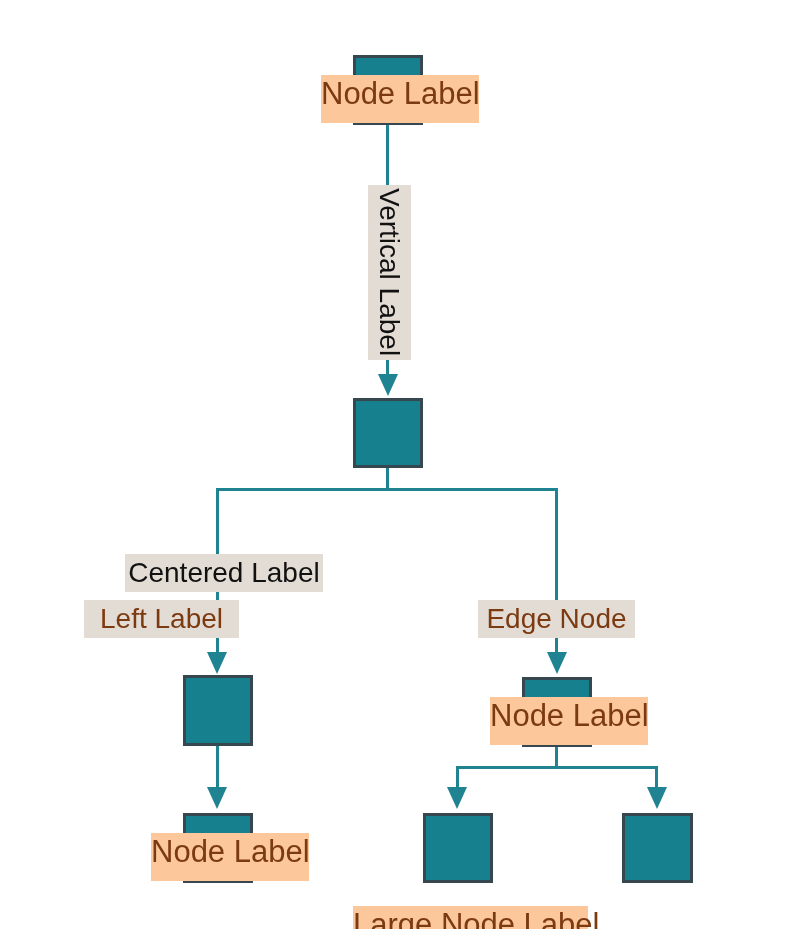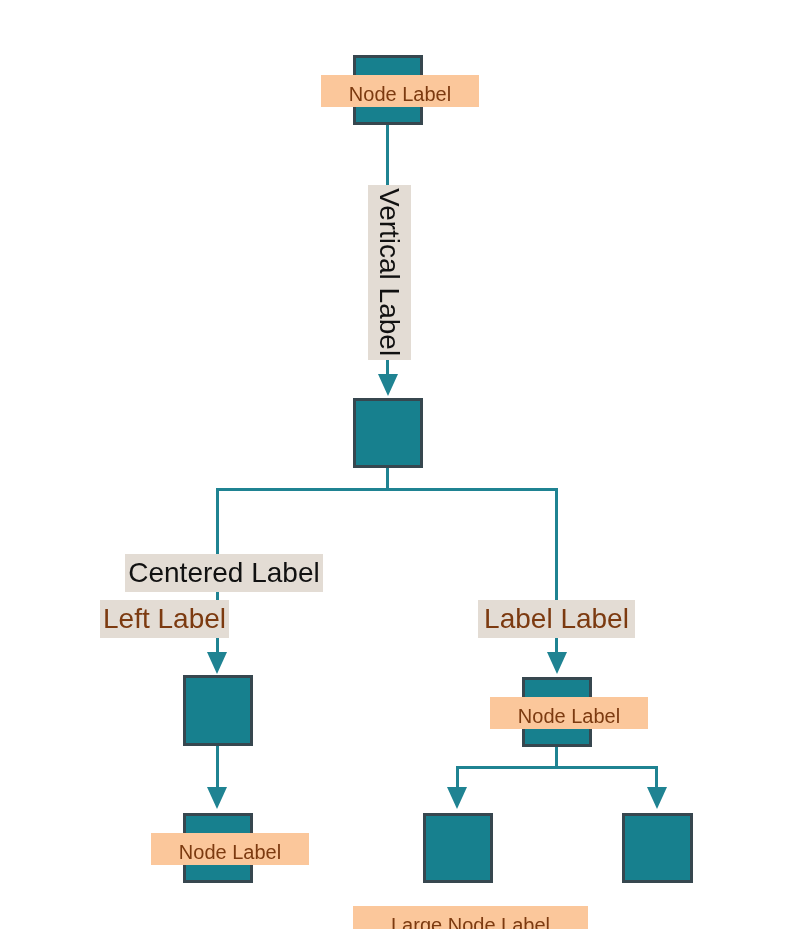--- a/index.html
+++ b/index.html
@@ -28,21 +28,21 @@
     font-size:28px;line-height:38px;height:38px;text-align:center;
     white-space:nowrap;z-index:3;
   }
   .edge-label.alt{color:var(--edge-label-text-alt);}
   .edge-label.vertical{
     width:43px;height:175px;line-height:43px;
     writing-mode:vertical-rl;text-orientation:mixed;
   }
   .node-label{
     position:absolute;background:var(--node-label-bg);color:var(--node-label-text);
-    font-size:20px;line-height:38px;height:32px;text-align:center;
+    font-size:31px;line-height:38px;height:48px;text-align:center;
     white-space:nowrap;z-index:4;
   }
   
   #e-root-hub      {left:386px;top:125px;width:3px;height:250px;}
   #a-root-hub      {left:378px;top:374px;}
   #e-hub-stem      {left:386px;top:468px;width:3px;height:22px;}
   #e-hub-h         {left:216px;top:488px;width:342px;height:3px;}
   #e-hub-left-v    {left:216px;top:488px;width:3px;height:166px;}
   #a-hub-left      {left:207px;top:652px;}
   #e-hub-right-v   {left:555px;top:488px;width:3px;height:166px;}
@@ -60,21 +60,21 @@
   #n-hub        {left:353px;top:398px;}
   #n-left-child {left:183px;top:675px;height:71px;}
   #n-left-leaf  {left:183px;top:813px;}
   #n-right-child{left:522px;top:677px;}
   #n-large-leaf {left:423px;top:813px;}
   #n-plain-leaf {left:622px;top:813px;width:71px;}
   
   #l-root       {left:321px;top:75px;width:158px;}
   #l-vertical   {left:368px;top:185px;}
   #l-centered   {left:125px;top:554px;width:198px;}
-  #l-left       {left:100px;top:600px;width:129px;}
+  #l-left       {left:84px;top:600px;width:155px;}
   #l-edge       {left:478px;top:600px;width:157px;}
   #l-right-child{left:490px;top:697px;width:158px;}
   #l-left-leaf  {left:151px;top:833px;width:158px;}
   #l-large-leaf {left:353px;top:882px;width:235px;margin-top:24px;}
 </style>
 </head>
 <body>
 
 <div class="canvas">
 
@@ -102,20 +102,20 @@
   <div class="node" id="n-hub"></div>
   <div class="node" id="n-left-child"></div>
   <div class="node" id="n-left-leaf"></div>
   <div class="node" id="n-right-child"></div>
   <div class="node" id="n-large-leaf"></div>
   <div class="node" id="n-plain-leaf"></div>
 
   <div class="edge-label vertical" id="l-vertical">Vertical Label</div>
   <div class="edge-label" id="l-centered">Centered Label</div>
   <div class="edge-label alt" id="l-left">Left Label</div>
-  <div class="edge-label alt" id="l-edge">Label Label</div>
+  <div class="edge-label alt" id="l-edge">Edge Node</div>
 
   <div class="node-label" id="l-root">Node Label</div>
   <div class="node-label" id="l-right-child">Node Label</div>
   <div class="node-label" id="l-left-leaf">Node Label</div>
   <div class="node-label" id="l-large-leaf">Large Node Label</div>
 
 </div>
 
 </body></html>

